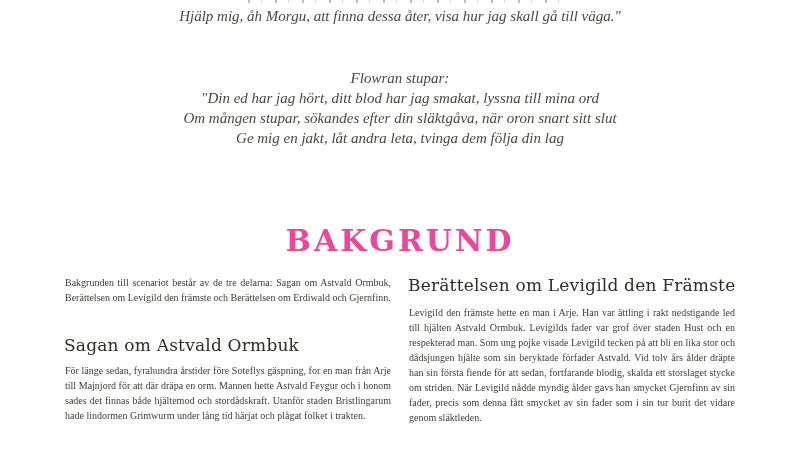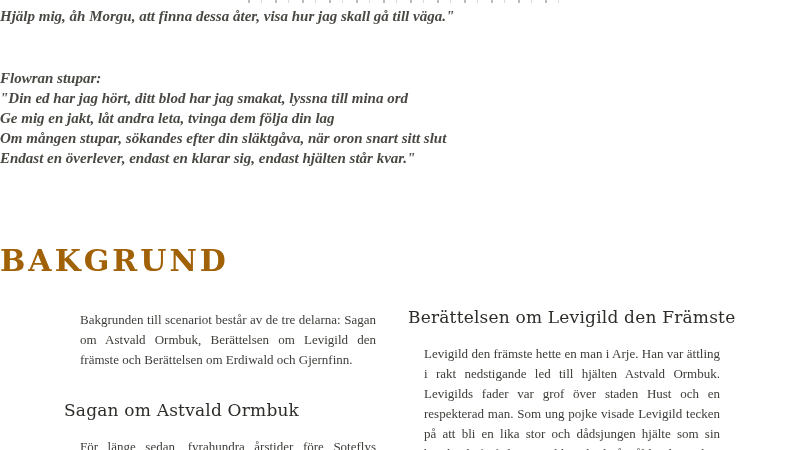--- a/index.html
+++ b/index.html
@@ -22,79 +22,78 @@
     top: 0;
     left: 248px;
     width: 315px;
     height: 3px;
     background-image: repeating-linear-gradient(90deg,
       rgba(110,110,108,0.55) 0 2px, transparent 2px 13px,
       rgba(110,110,108,0.30) 13px 14px, transparent 14px 27px);
     opacity: .85;
   }
   .verse {
-    text-align: left;
+    text-align: center;
     font-style: italic;
     font-size: 15px;
     line-height: 20px;
     color: #4a4843;
-    font-weight: bold;
   }
   .verse-first { margin-top: 6px; }
   .stanza { margin-top: 42px; }
   .section-title {
     margin: 76px 0 0 0;
+    text-align: center;
     font-family: "DejaVu Serif", serif;
     font-weight: bold;
     font-size: 30px;
     line-height: 34px;
     letter-spacing: 3px;
-    color: #a16207;
+    color: #ec4899;
   }
   .columns {
     display: flex;
     gap: 16px;
     padding: 0 64px;
     margin-top: 16px;
   }
   .col { flex: 1 1 0; min-width: 0; }
   .body {
-    margin: 16px;
-    font-size: 13px;
-    line-height: 20px;
+    margin: 1px;
+    font-size: 10px;
+    line-height: 15px;
     text-align: justify;
     color: #3d3c38;
   }
   .subheading {
     margin: 0;
     font-family: "DejaVu Serif", serif;
     font-weight: normal;
     font-size: 17px;
     line-height: 22px;
     color: #2e2d29;
     letter-spacing: 0.2px;
   }
   .col-left .subheading { margin-top: 29px; margin-bottom: 7px; }
-  .col-right .subheading { margin-top: 12px; margin-bottom: 9px; }
+  .col-right .subheading { margin-top: 0; margin-bottom: 9px; }
 </style>
 </head>
 <body>
 
 <div class="page">
 
   <div class="top-remnant"></div>
 
   <div class="verse verse-first">Hjälp mig, åh Morgu, att finna dessa åter, visa hur jag skall gå till väga."</div>
 
   <div class="stanza">
     <div class="verse">Flowran stupar:</div>
     <div class="verse">"Din ed har jag hört, ditt blod har jag smakat, lyssna till mina ord</div>
+    <div class="verse">Om mången stupar, sökandes efter din släktgåva, när oron snart sitt slut</div>
     <div class="verse">Ge mig en jakt, låt andra leta, tvinga dem följa din lag</div>
-    <div class="verse">Om mången stupar, sökandes efter din släktgåva, när oron snart sitt slut</div>
-    <div class="verse">Endast en överlever, endast en klarar sig, endast hjälten står kvar."</div>
   </div>
 
   <h1 class="section-title">BAKGRUND</h1>
 
   <div class="columns">
 
     <div class="col col-left">
       <p class="body">Bakgrunden till scenariot består av de tre delarna: Sagan om Astvald Ormbuk, Berättelsen om Levigild den främste och Berättelsen om Erdiwald och Gjernfinn.</p>
       <h2 class="subheading">Sagan om Astvald Ormbuk</h2>
       <p class="body">För länge sedan, fyrahundra årstider före Soteflys gäspning, for en man från Arje till Majnjord för att där dräpa en orm. Mannen hette Astvald Feygur och i honom sades det finnas både hjältemod och stordådskraft. Utanför staden Bristlingarum hade lindormen Grimwurm under lång tid härjat och plågat folket i trakten.</p>

